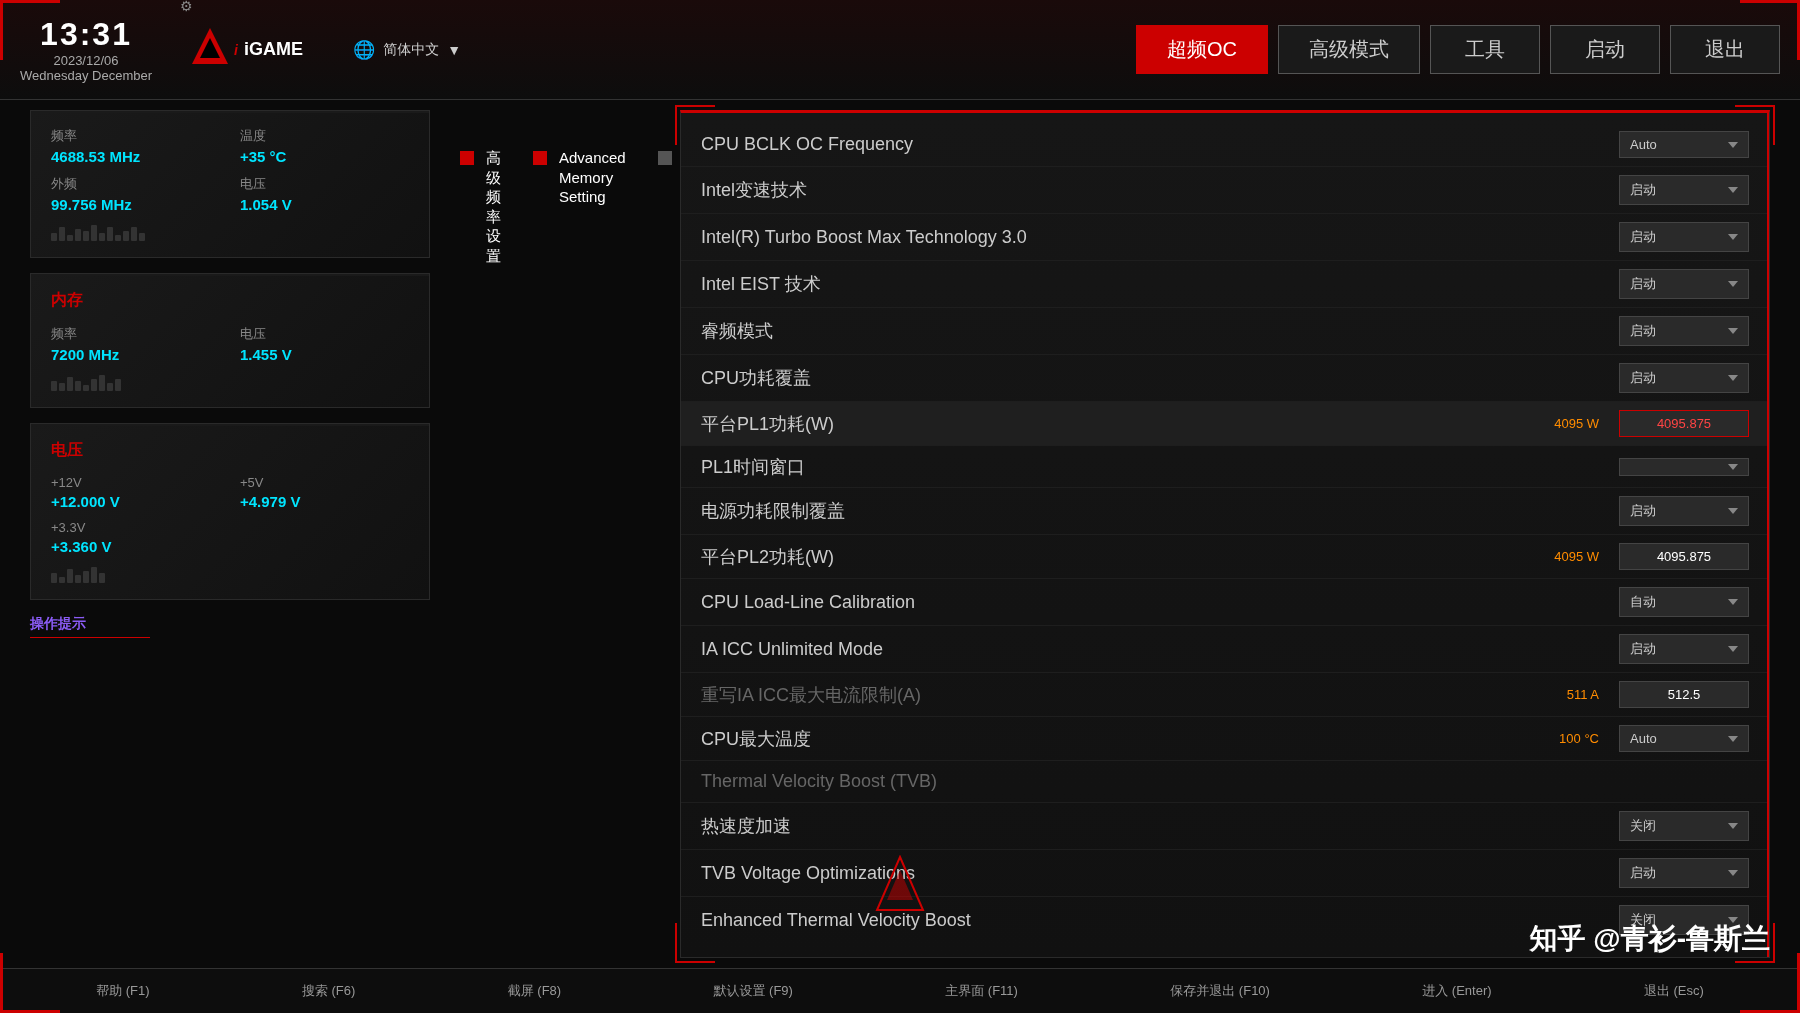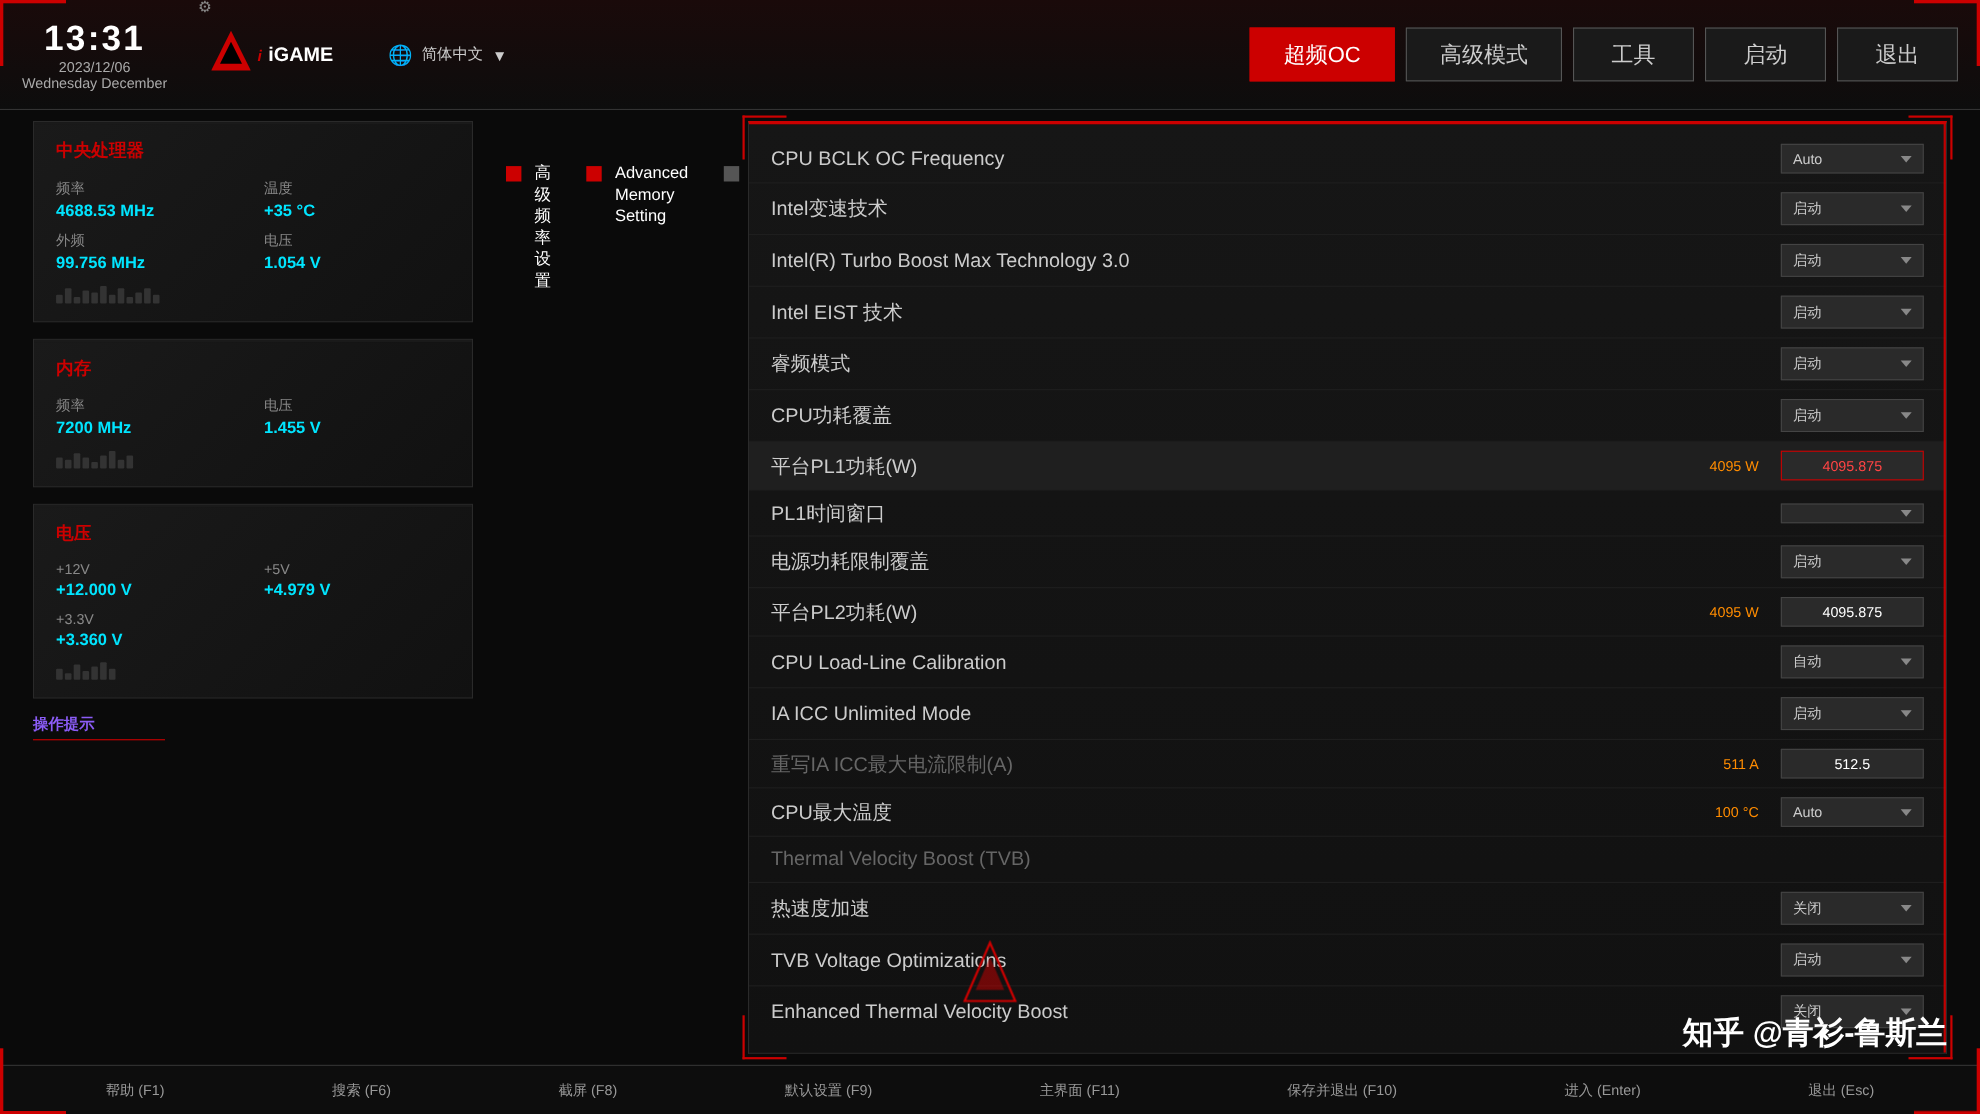--- a/index.html
+++ b/index.html
@@ -418,21 +418,20 @@
     <button class="nav-btn">高级模式</button>
     <button class="nav-btn">工具</button>
     <button class="nav-btn">启动</button>
     <button class="nav-btn">退出</button>
   </div>
 </div>
 
 <div class="left-panel">
 
   <div class="info-card">
-    <div class="card-title">中央处理器</div>
     <div class="card-grid">
       <div>
         <div class="card-label">频率</div>
         <div class="card-value">4688.53 MHz</div>
       </div>
       <div>
         <div class="card-label">温度</div>
         <div class="card-value">+35 °C</div>
       </div>
       <div>

